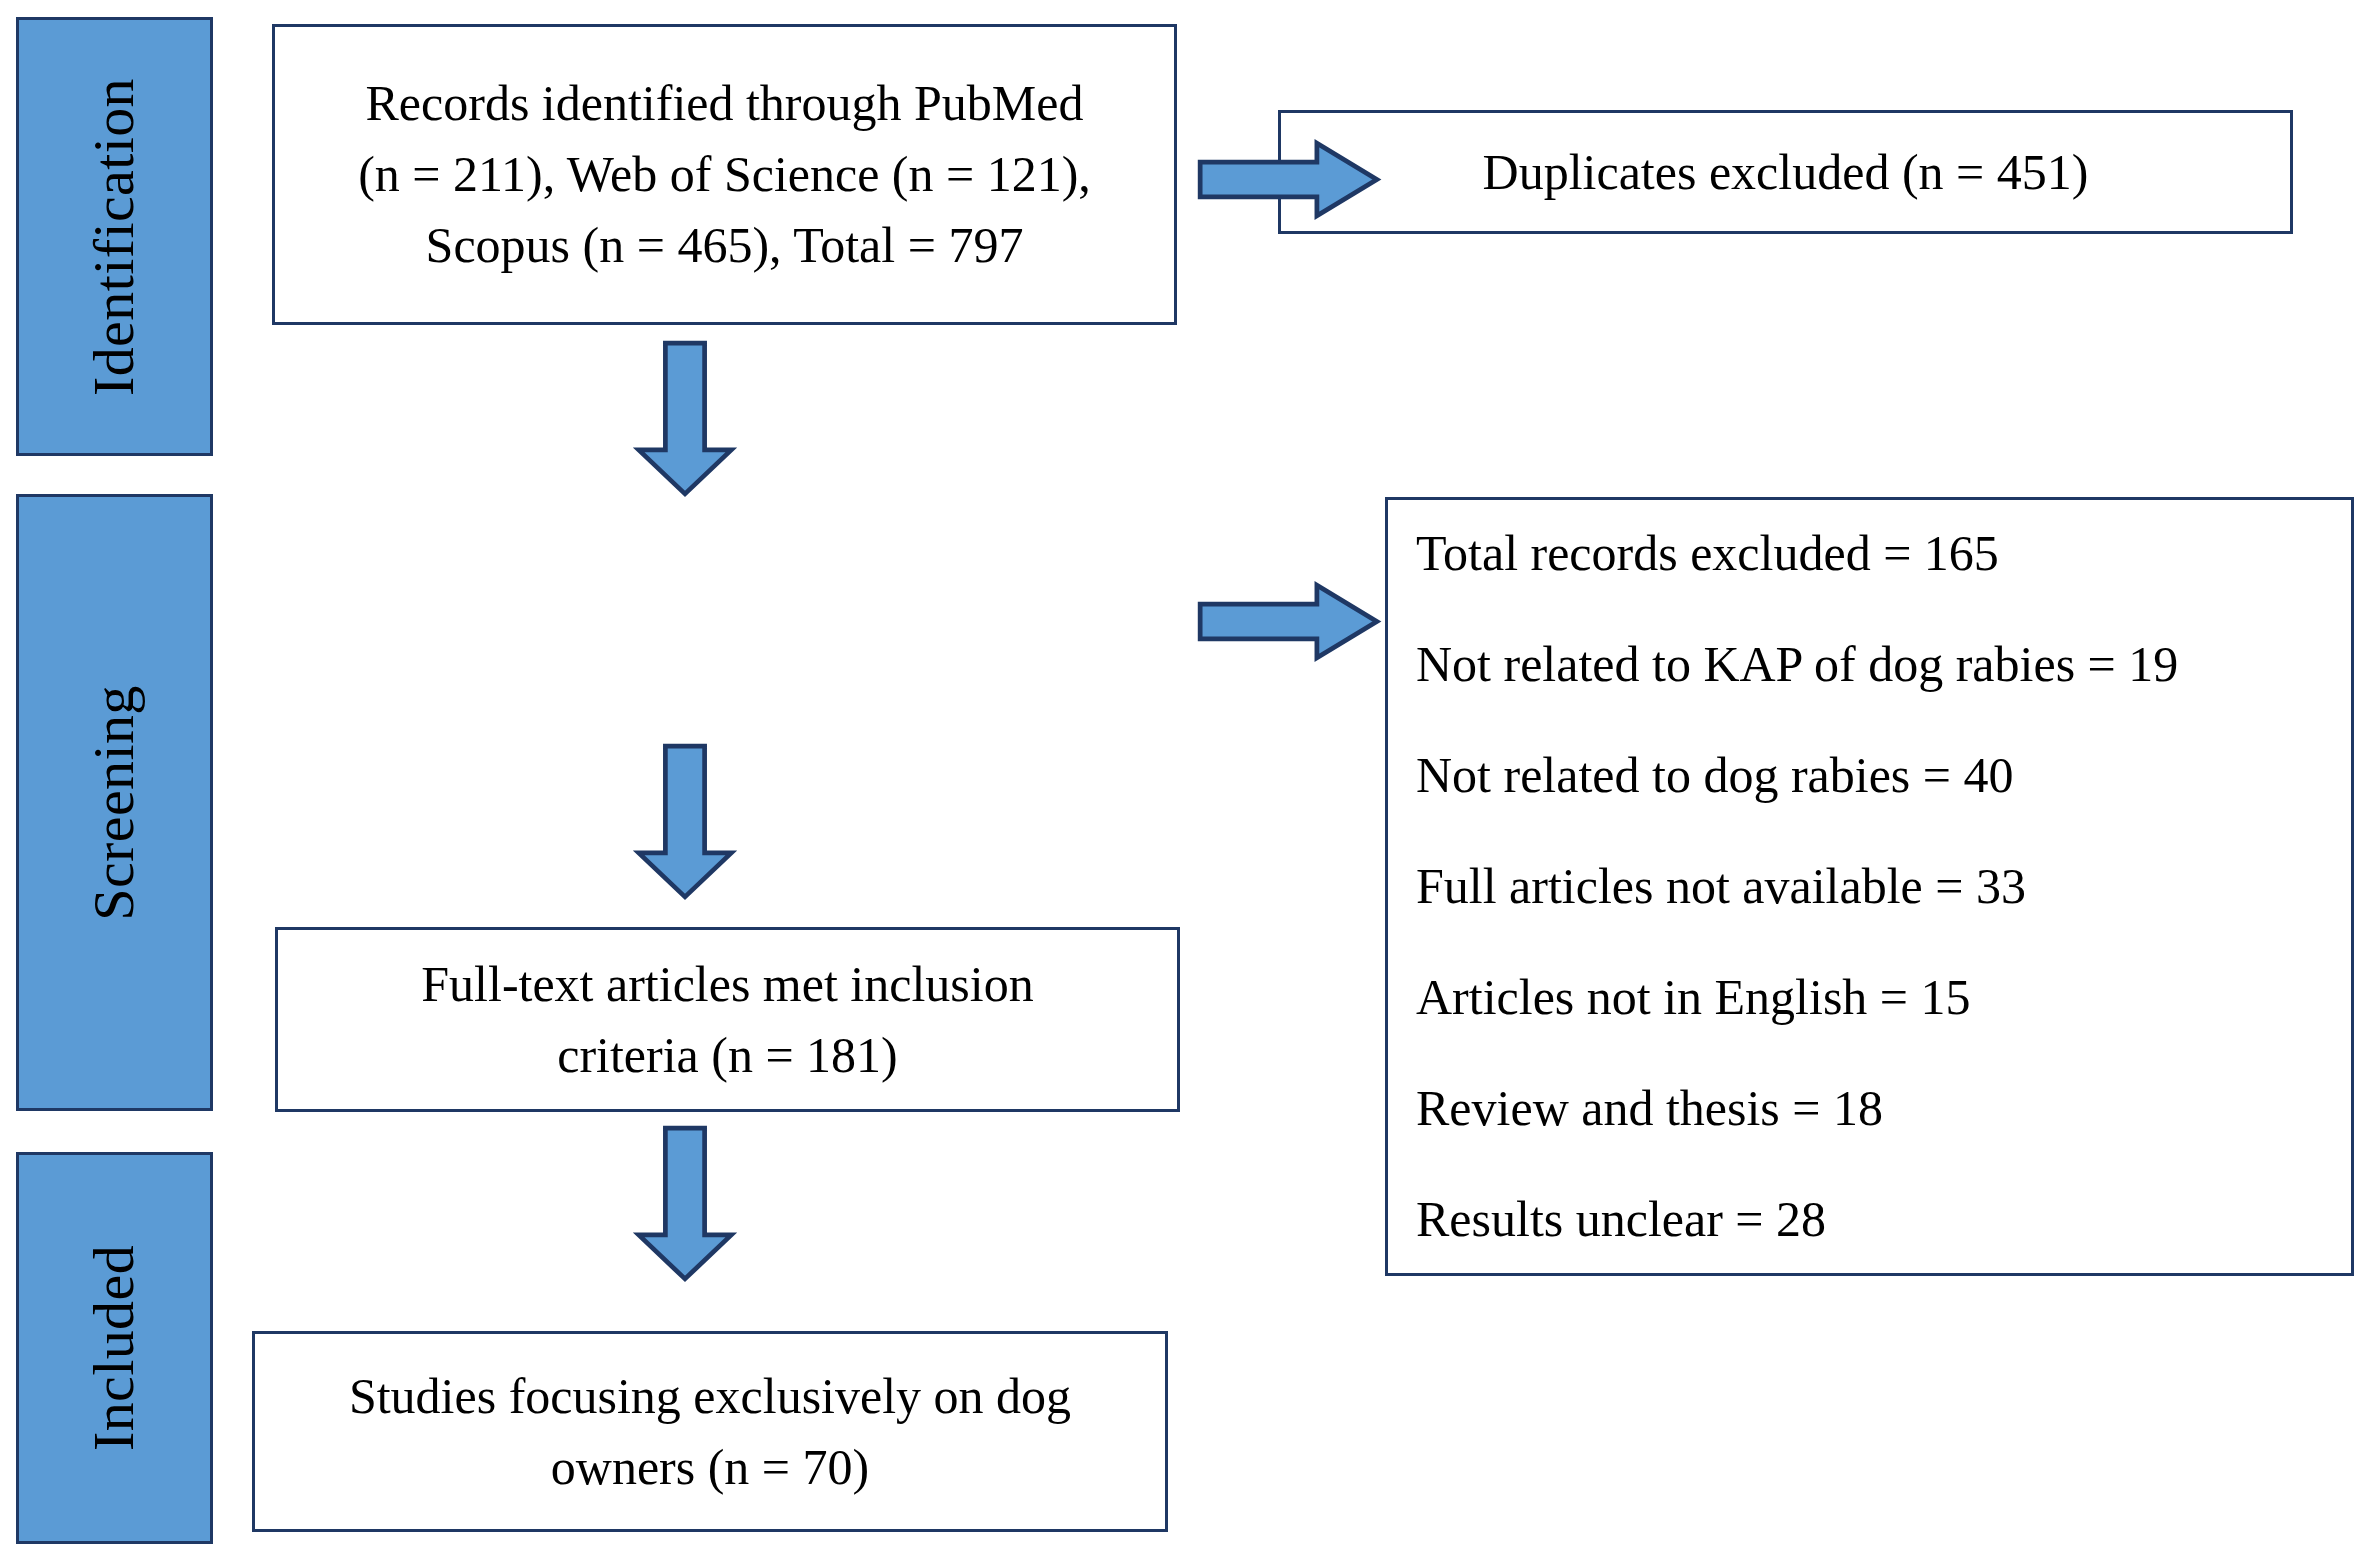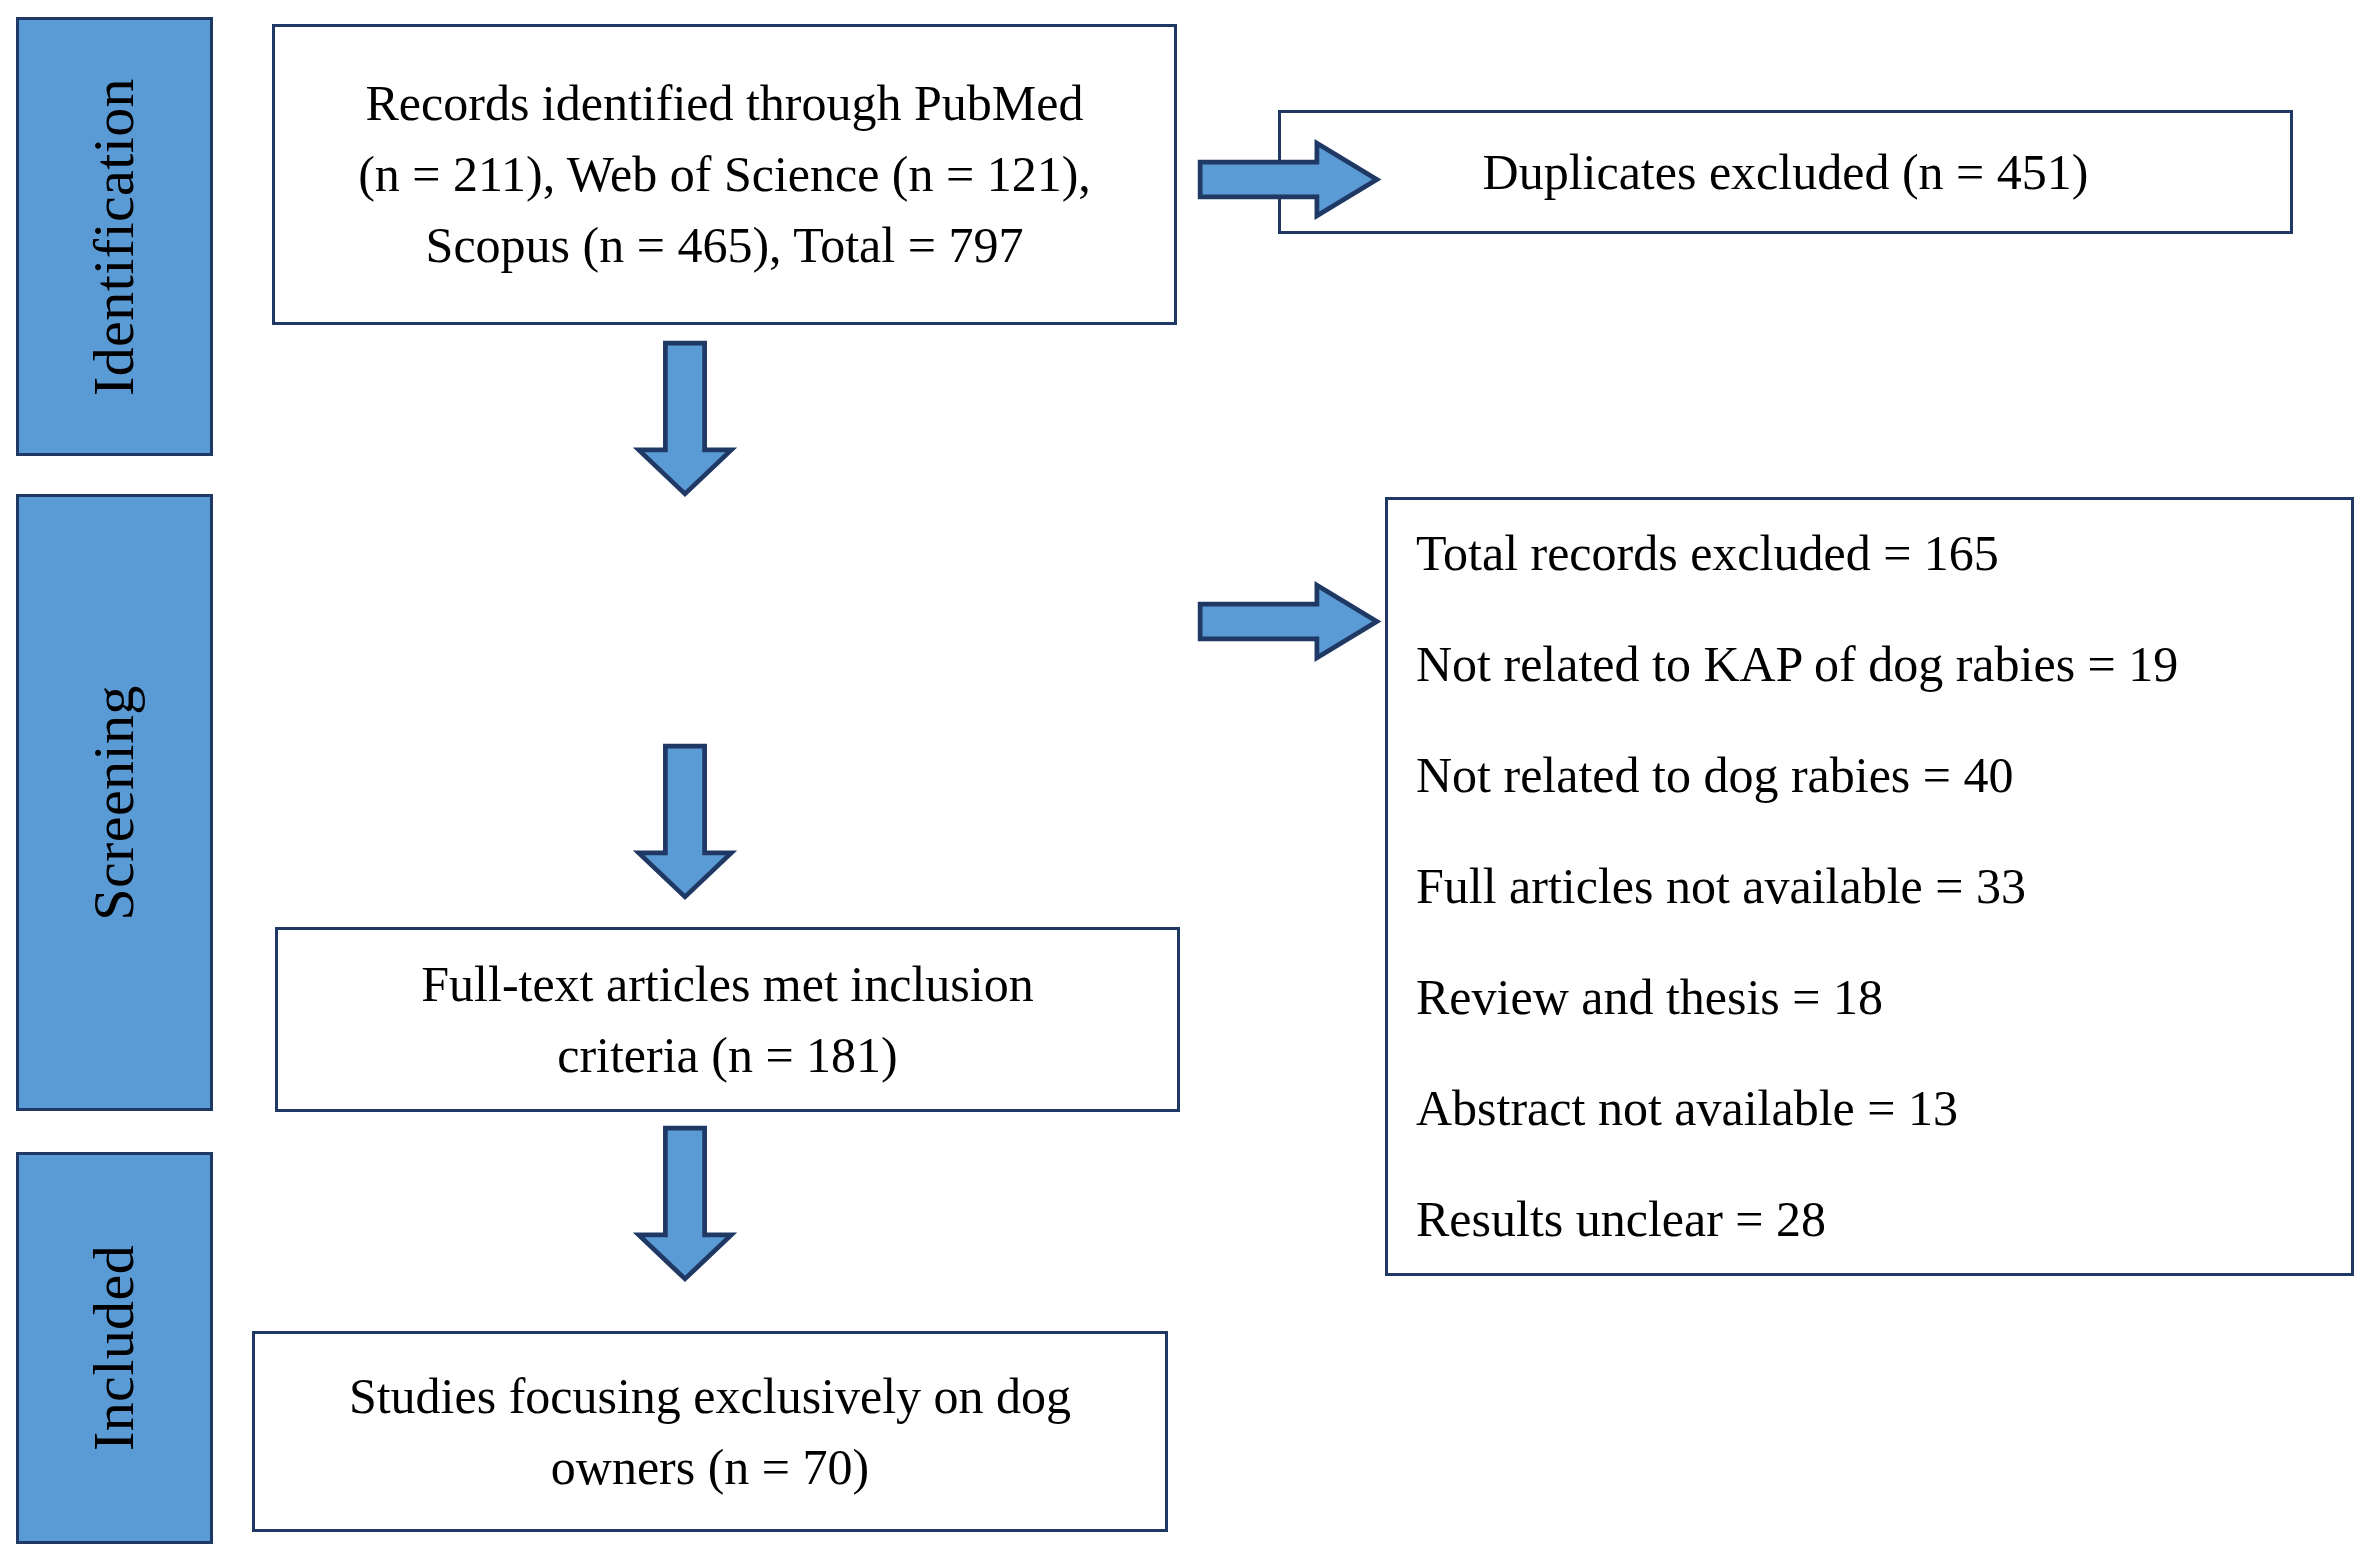--- a/index.html
+++ b/index.html
@@ -139,22 +139,22 @@
     <svg viewBox="0 0 232 100" preserveAspectRatio="none">
       <polygon class="arrow-shape" points="4,28 152,28 152,4 228,50 152,96 152,72 4,72"></polygon>
     </svg>
   </div>
 
   <div class="list-box" style="left:1385px; top:497px; width:969px; height:779px;gap:20px;">
     <div class="list-line">Total records excluded = 165</div>
     <div class="list-line">Not related to KAP of dog rabies = 19</div>
     <div class="list-line">Not related to dog rabies = 40</div>
     <div class="list-line">Full articles not available = 33</div>
+    <div class="list-line">Articles not in English = 15</div>
     <div class="list-line">Review and thesis = 18</div>
-    <div class="list-line">Abstract not available = 13</div>
     <div class="list-line">Results unclear = 28</div>
   </div>
 
   <div class="arrow" style="left:634px; top:743px; width:102px; height:157px;">
     <svg viewBox="0 0 130 200" preserveAspectRatio="none">
       <polygon class="arrow-shape" points="40,4 90,4 90,140 124,140 65,196 6,140 40,140"></polygon>
     </svg>
   </div>
 
   <div class="flow-box" style="left:275px; top:927px; width:905px; height:185px;">

